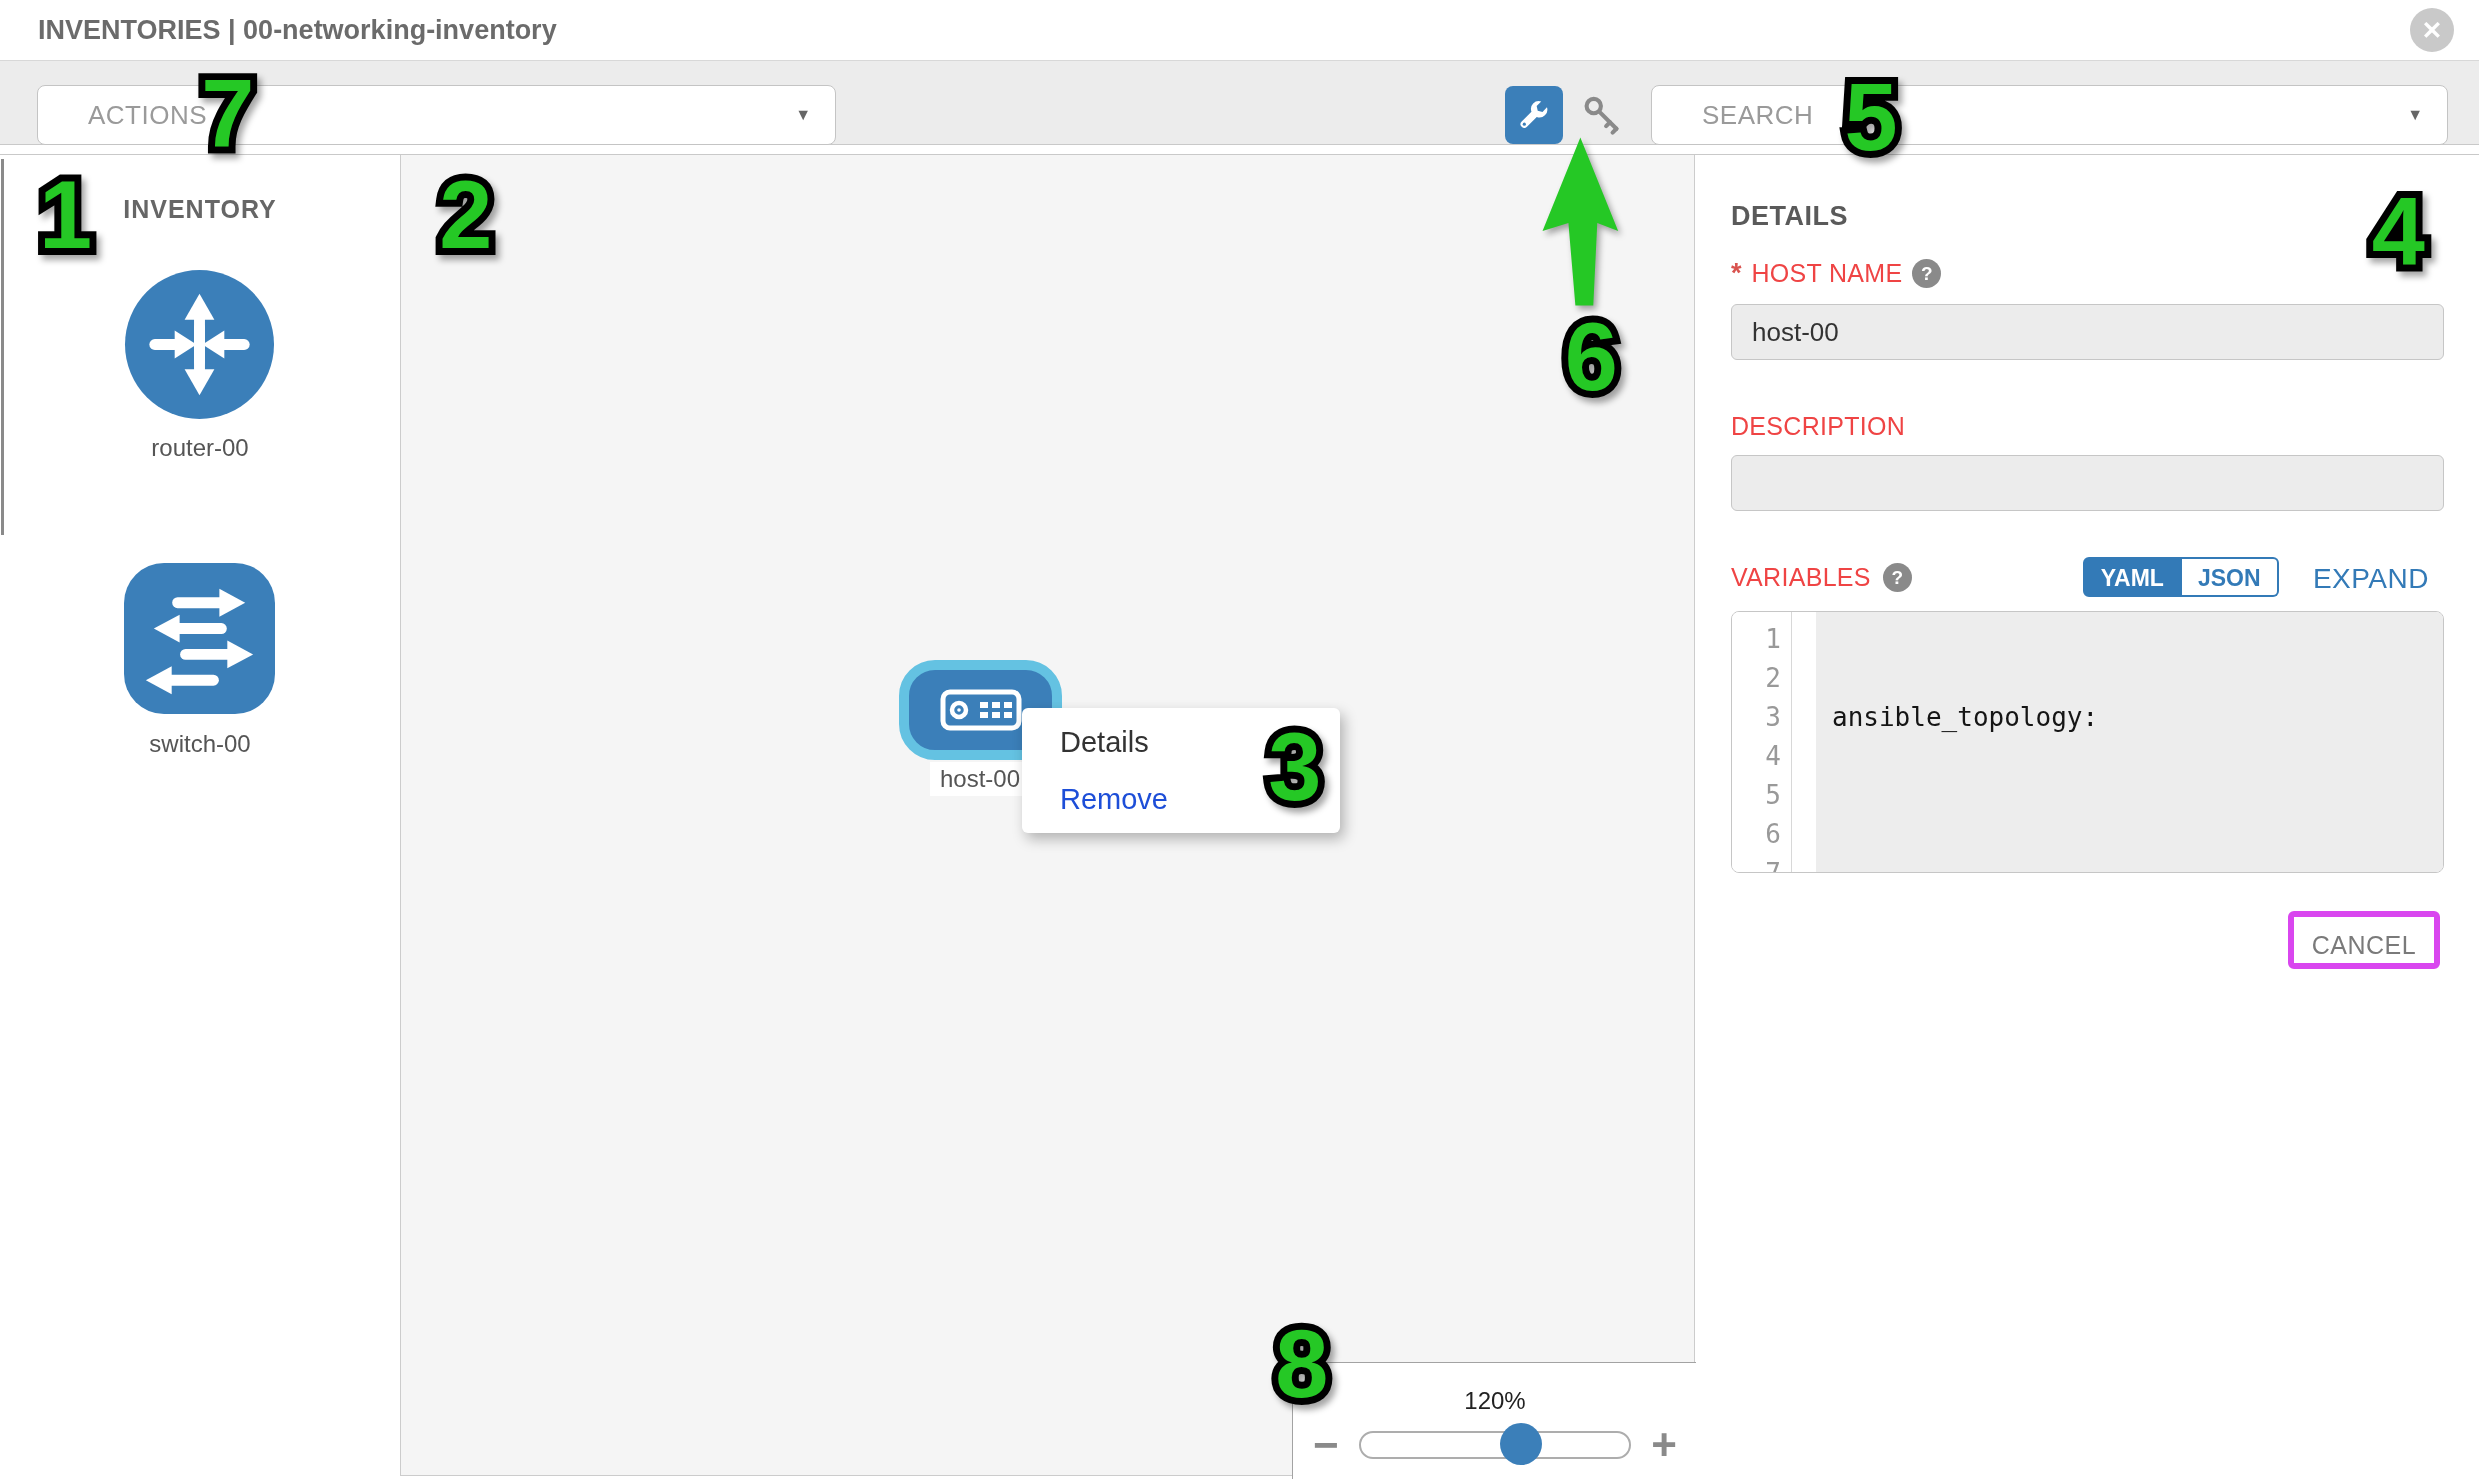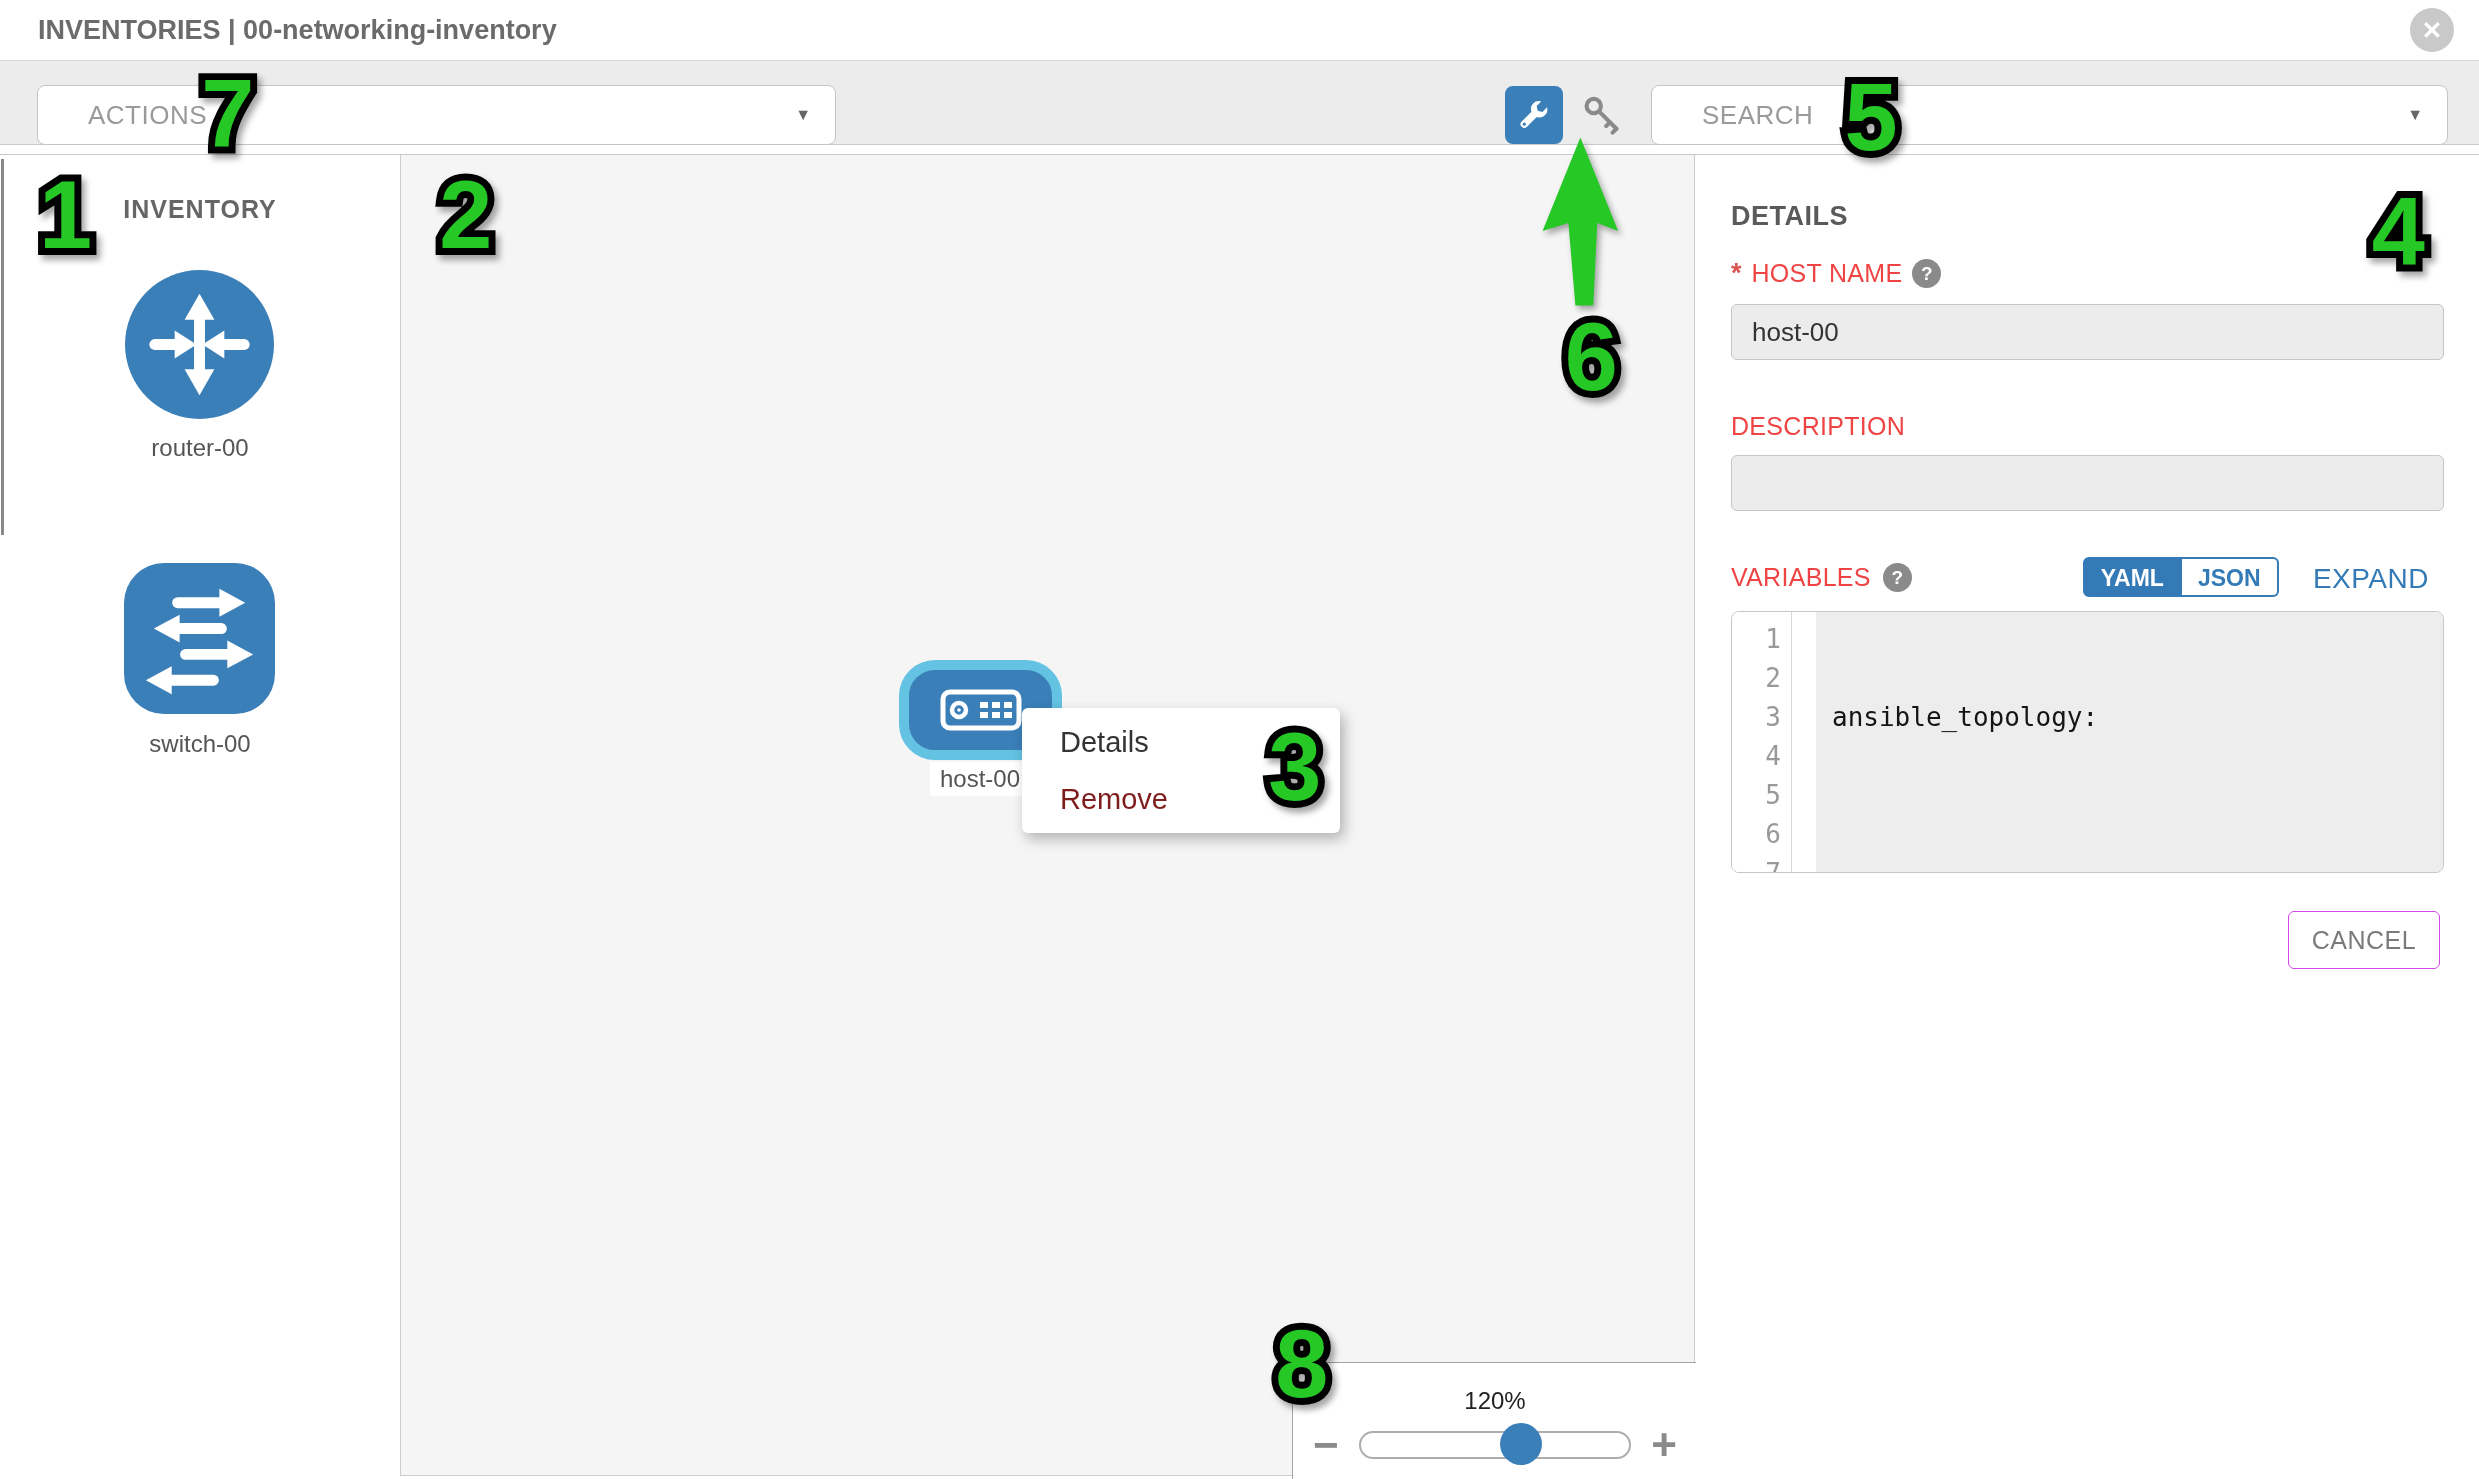--- a/index.html
+++ b/index.html
@@ -41,21 +41,21 @@
   
   .node { position:absolute; left:498px; top:505px; width:163px; height:100px; border-radius:36px;
     background:#3b7fb9; border:10px solid #64c2e2; display:flex; align-items:center; justify-content:center; cursor:pointer; }
   .node-label { position:absolute; left:579px; top:607px; transform:translateX(-50%);
     background:#fff; padding:3px 10px; font-size:24px; color:#555; white-space:nowrap; }
   
   .menu { position:absolute; left:621px; top:553px; width:318px; height:125px; background:#fff;
     border-radius:6px; box-shadow:4px 6px 14px rgba(0,0,0,.28); padding-top:6px; }
   .menu-item { height:57px; line-height:57px; padding-left:38px; font-size:29px; cursor:pointer; }
   .mi-details { color:#333; }
-  .mi-remove { color:#7f1d1d; }
+  .mi-remove { color:#1d4ed8; }
   
   .zoompanel { position:absolute; left:891px; top:1207px; width:405px; height:139px;
     background:#fff; border:1px solid #a3a3a3; border-right:none; }
   .zoom-label { text-align:center; margin-top:24px; font-size:24px; color:#222; }
   .zoom-row { display:flex; align-items:center; padding:10px 20px 0 20px; }
   .zminus,.zplus { font-size:44px; color:#8a8a8a; font-weight:bold; line-height:40px; cursor:pointer; }
   .ztrack { position:relative; flex:1; height:28px; margin:0 20px; background:#fff;
     border:2px solid #adadad; border-radius:16px; cursor:pointer; }
   .zthumb { position:absolute; left:139px; top:-10px; width:42px; height:42px; border-radius:50%;
     background:#3b7fb9; cursor:grab; }
@@ -78,21 +78,21 @@
   .tog-yaml { background:#337ab7; color:#fff; border:2px solid #337ab7; border-radius:6px 0 0 6px; }
   .tog-json { background:#fff; color:#337ab7; border:2px solid #337ab7; border-left:none; border-radius:0 6px 6px 0; }
   .expand { position:absolute; right:50px; top:408px; font-size:28px; color:#337ab7; letter-spacing:0.5px; cursor:pointer; }
   .editor { position:absolute; left:35px; top:456px; width:713px; height:262px;
     border:1px solid #c6c6c6; border-radius:8px; overflow:hidden; display:flex;
     font-family:"DejaVu Sans Mono", monospace; font-size:26px; line-height:39px; }
   .gutter { width:60px; background:#fff; border-right:1px solid #d8d8d8; color:#999;
     text-align:right; padding:8px 10px 0 0; }
   .codearea { flex:1; background:#ededed; color:#151515; padding:8px 0 0 16px; white-space:pre; cursor:text;margin-left:24px; }
   .cancel-btn { position:absolute; left:592px; top:756px; width:152px; height:58px; background:#fff;
-    border:1px solid #d946ef; border-radius:6px; color:#7a7a7a; font-size:25px; letter-spacing:0.5px;
+    border:6px solid #d946ef; border-radius:6px; color:#7a7a7a; font-size:25px; letter-spacing:0.5px;
     text-align:center; line-height:56px; cursor:pointer; }
   
   .overlay { position:absolute; left:0; top:0; width:2480px; height:1480px; pointer-events:none; z-index:50; }
   .num { font-family:"Liberation Sans", sans-serif; font-size:96px; font-weight:bold;
     fill:#25c825; stroke:#000; stroke-width:14px; paint-order:stroke fill;
     text-anchor:middle; filter:drop-shadow(4px 5px 3px rgba(0,0,0,.35)); }
 </style>
 </head>
 <body>
 

